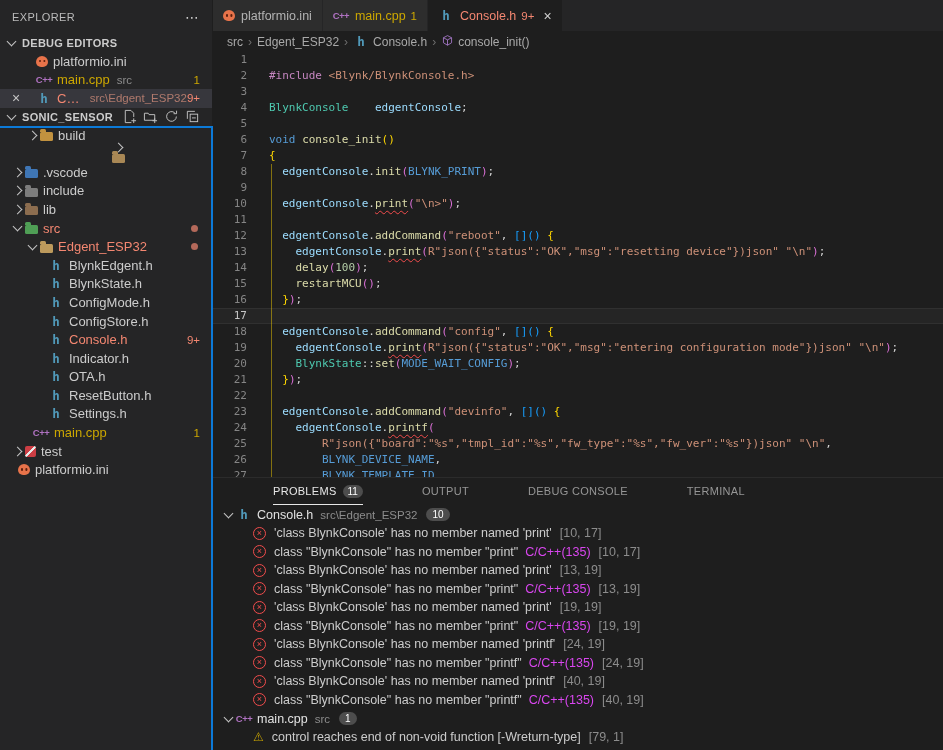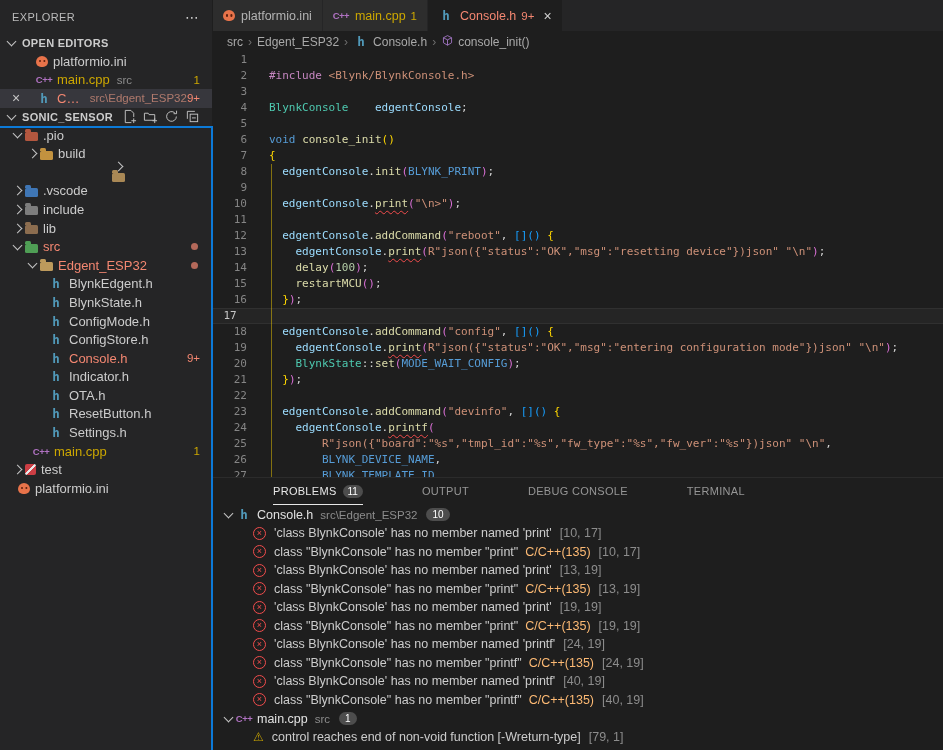--- a/index.html
+++ b/index.html
@@ -57,21 +57,21 @@
   .tab .t-close{margin-left:9px;color:#d0d0d0;font-size:14px;}
   .breadcrumb{height:21px;display:flex;align-items:center;font-size:12px;color:#a9a9a9;padding-left:14px;gap:5px;background:#1e1e1e;white-space:nowrap;}
   .bc-sep{color:#6e6e6e;font-size:12px;}
   .bc-item{cursor:pointer;display:flex;align-items:center;gap:4px;}
 
   
   .code-area{position:absolute;left:0;top:52px;right:0;height:425px;overflow:hidden;
     font-family:"DejaVu Sans Mono","Liberation Mono",monospace;font-size:11px;line-height:16px;}
   .gutter{position:absolute;left:0;top:0;width:46px;text-align:right;color:#858585;user-select:none;}
   .gutter div{height:16px;padding-right:12px;}
-  .gutter .cur-n{color:#c6c6c6;text-align:center;}
+  .gutter .cur-n{color:#c6c6c6;}
   .lines{position:absolute;left:56px;top:0;right:0;white-space:pre;}
   .line{height:16px;}
   .cur-line{position:absolute;left:0;right:0;top:256px;height:16px;background:rgba(255,255,255,.035);border-top:1px solid rgba(255,255,255,.05);border-bottom:1px solid rgba(255,255,255,.05);box-sizing:border-box;}
   .scope-guide{position:absolute;left:58px;top:112px;bottom:0;width:1px;background:rgba(255,215,0,.45);}
   .p{color:#d4d4d4}.k{color:#569cd6}.t{color:#4ec9b0}.f{color:#dcdcaa}.v{color:#9cdcfe}
   .s{color:#ce9178}.n{color:#b5cea8}.c{color:#569cd6}.pre{color:#c586c0}
   .b1{color:#ffd700}.b2{color:#da70d6}.b3{color:#179fff}
   .fe{color:#dcdcaa;text-decoration:underline;text-decoration-style:wavy;text-decoration-color:#f14c4c;text-decoration-thickness:1px;text-underline-offset:3px;}
 
   
@@ -80,40 +80,40 @@
   .ptab{font-size:11px;color:#969696;letter-spacing:.3px;cursor:pointer;display:flex;align-items:center;height:100%;box-sizing:border-box;border-bottom:1px solid transparent;margin-left:43px;}
   .ptab.active{color:#e7e7e7;border-bottom:1px solid #e7e7e7;}
   .pbadge{margin-left:6px;background:#4d4d4d;color:#ffffff;font-size:10px;padding:1px 5px;border-radius:8px;letter-spacing:0;}
   .panel-body{overflow:hidden;}
   .pgroup{height:19px;display:flex;align-items:center;padding-left:8px;white-space:nowrap;}
   .pgroup .gname{margin-left:5px;color:#e1e1e1;font-size:12.5px;}
   .pgroup .gdesc{margin-left:7px;color:#8c8c8c;font-size:11.5px;}
   .pgroup .gbadge{margin-left:9px;background:#4d4d4d;color:#fff;font-size:10px;padding:1px 6px;border-radius:8px;}
   .prow{height:18.5px;display:flex;align-items:center;padding-left:40px;white-space:nowrap;font-size:12.5px;color:#cccccc;}
   .prow .msg{margin-left:8px;text-align:center;}
-  .prow .psrc{margin-left:7px;color:#fdba74;}
+  .prow .psrc{margin-left:7px;color:#d946ef;}
   .prow .ploc{margin-left:8px;color:#8c8c8c;}
   .err-ico{width:11px;height:11px;border:1px solid #f14c4c;border-radius:50%;color:#f14c4c;font-size:9px;line-height:10.5px;text-align:center;flex:none;}
   .warn-ico{color:#cca700;font-size:12px;line-height:12px;flex:none;}
 </style>
 </head>
 <body>
 
 <div class="app">
 
   <aside class="sidebar">
     <div class="ex-header">
       <span class="ex-title">EXPLORER</span>
       <span class="more">⋯</span>
     </div>
     <div class="sec-header">
       <span class="chevslot">
           <span class="chev down"></span>
         </span>
-      <span class="sec-lbl">OPEN EDITORS</span>
+      <span class="sec-lbl">DEBUG EDITORS</span>
     </div>
     <div id="open-editors">
         <div class="row oe-row">
           <span class="fi i-pio"></span>
           <span class="lbl">platformio.ini</span>
           <span class="spacer"></span>
         </div>
         <div class="row oe-row">
           <span class="fi i-cpp">C++</span>
           <span class="lbl c-warn">main.cpp</span>
@@ -166,28 +166,20 @@
               <g fill="none" stroke="#c5c5c5">
                 <rect x="5.5" y="5.5" width="8" height="8"></rect>
                 <path d="M7.5 9.5h4"></path>
                 <path d="M2.5 10.5v-8h8"></path>
               </g>
             </svg>
           </span>
         </span>
     </div>
     <div id="tree">
-        <div class="row" style="padding-left: 10px;">
-          <span class="chevslot">
-            <span class="chev down"></span>
-          </span>
-          <span class="fi i-folder" style="background: rgb(179, 87, 63);"></span>
-          <span class="lbl">.pio</span>
-          <span class="spacer"></span>
-        </div>
         <div class="row" style="padding-left: 25px;">
           <span class="chevslot">
             <span class="chev right"></span>
           </span>
           <span class="fi i-folder" style="background: rgb(194, 146, 63);"></span>
           <span class="lbl">build</span>
           <span class="spacer"></span>
         </div>
         <div class="row" style="padding-left: 25px; flex-direction: column;">
           <span class="chevslot">

